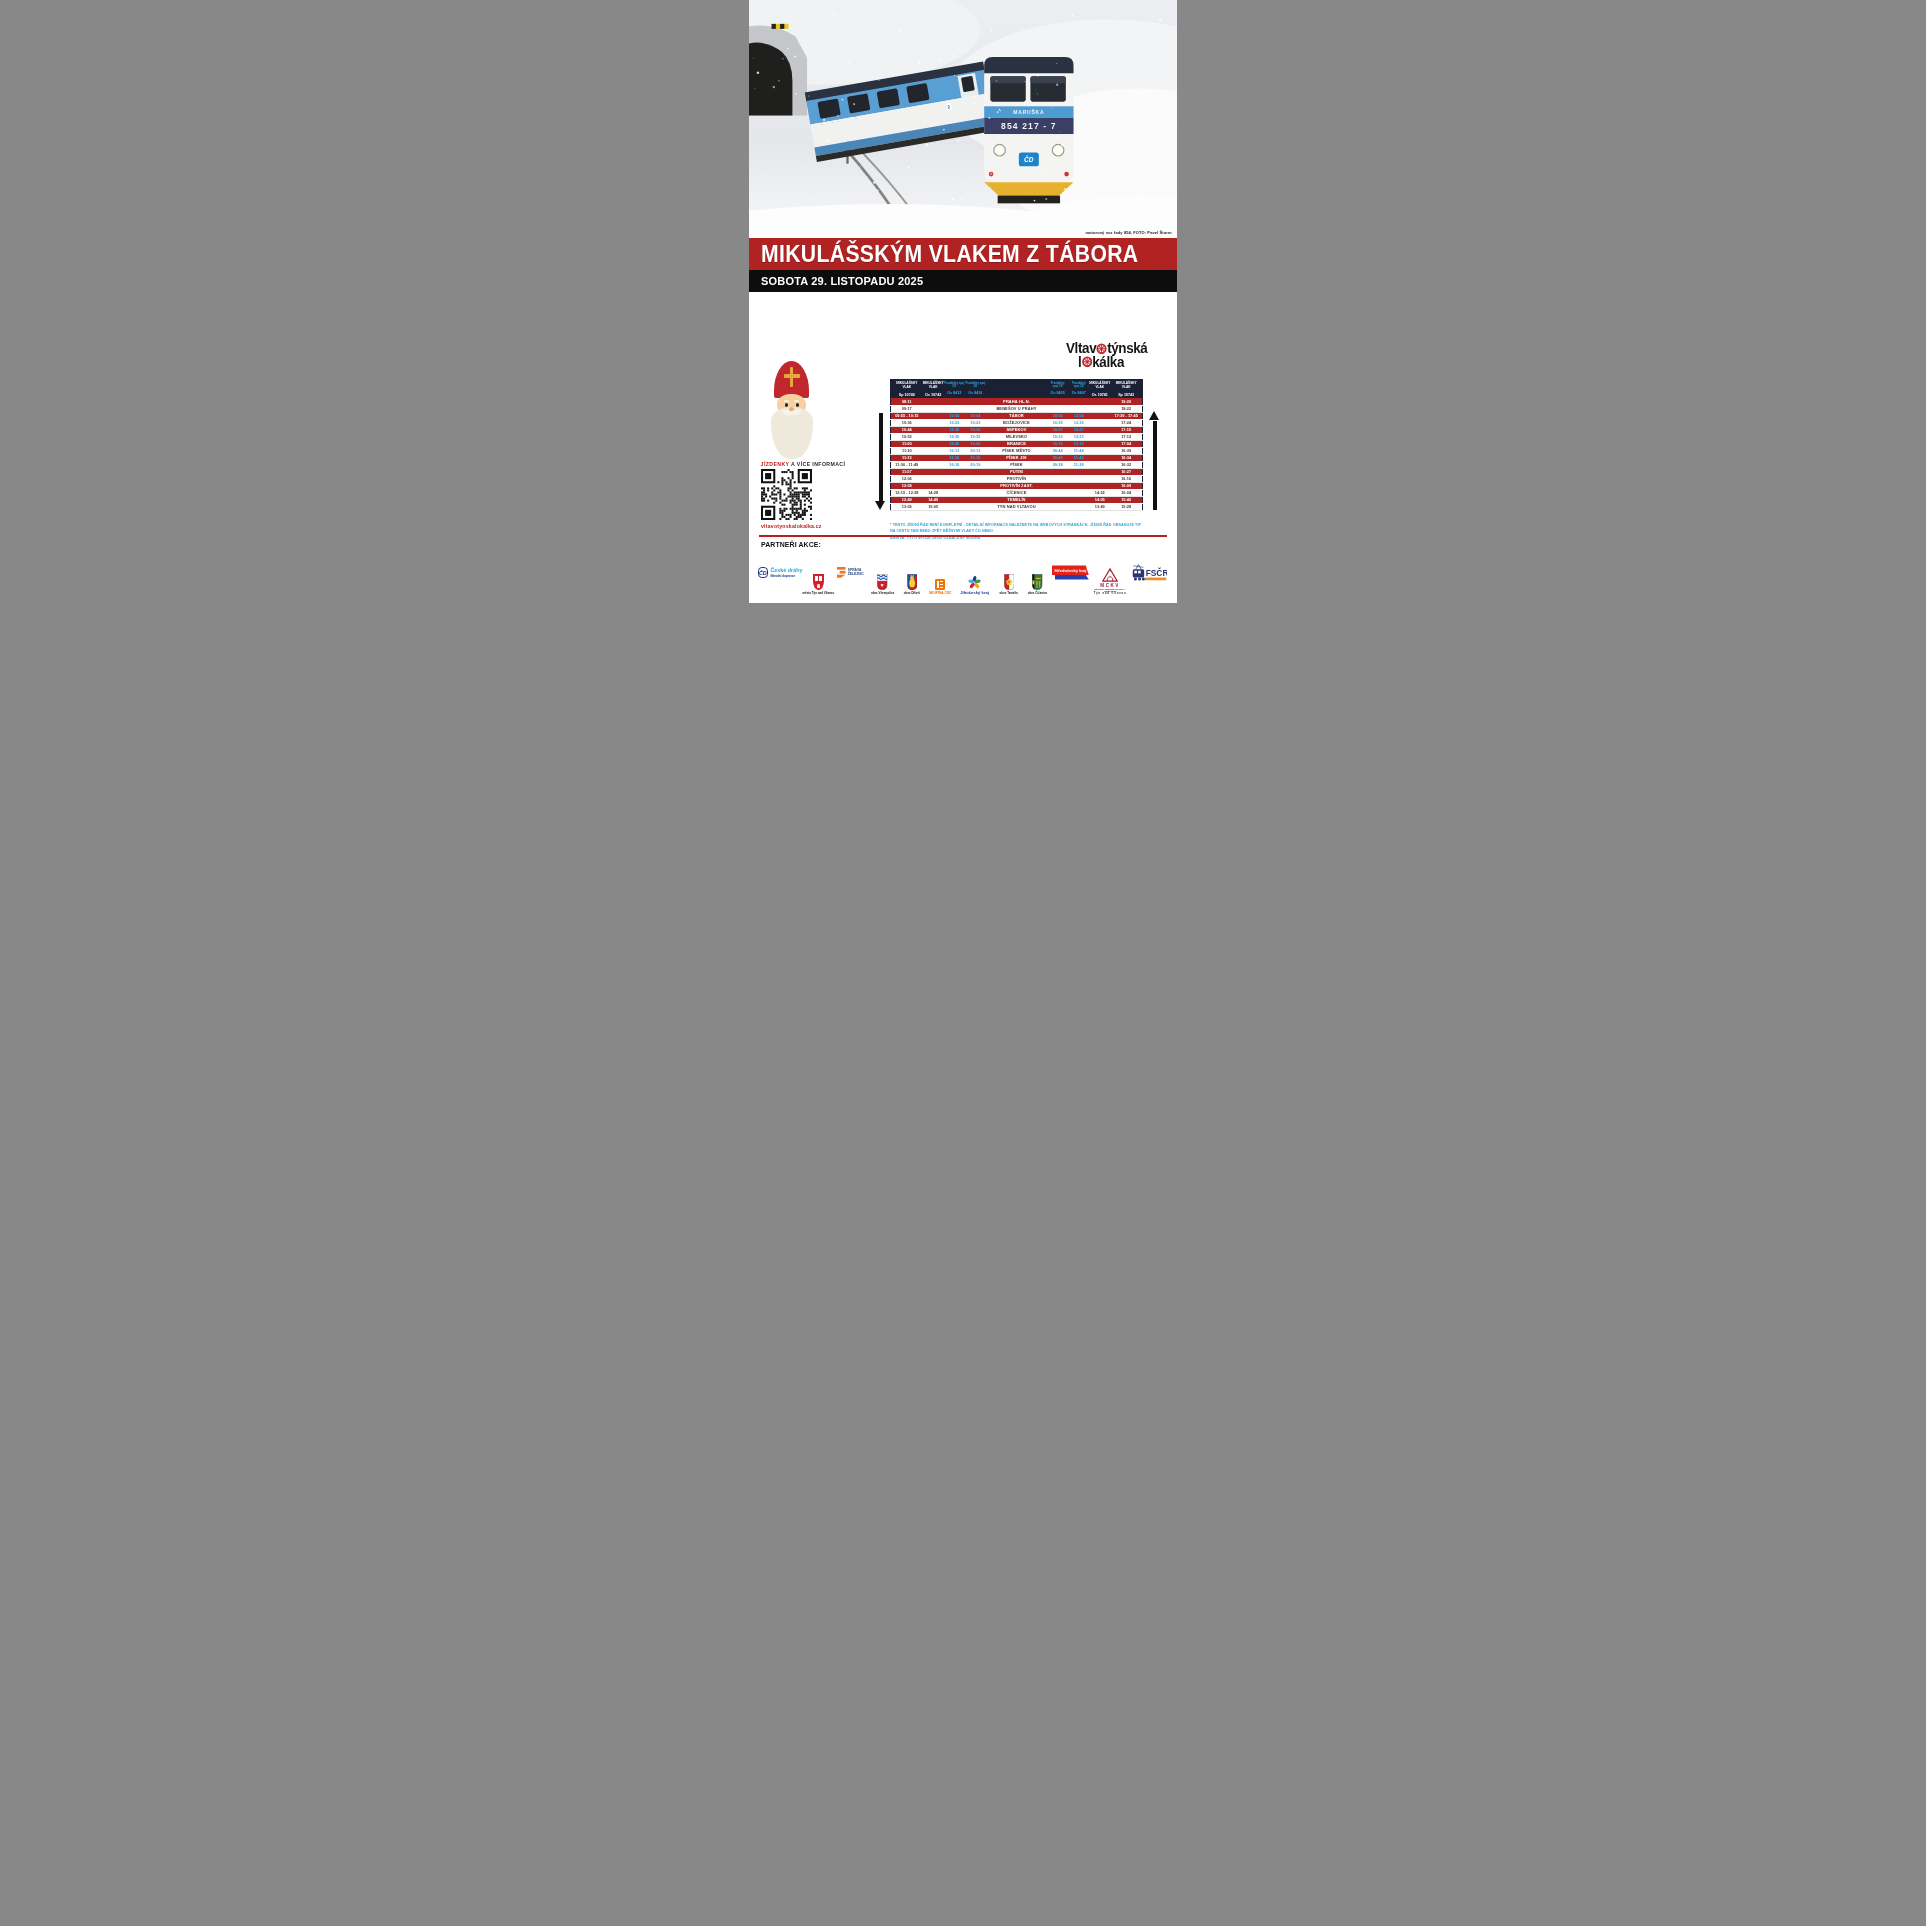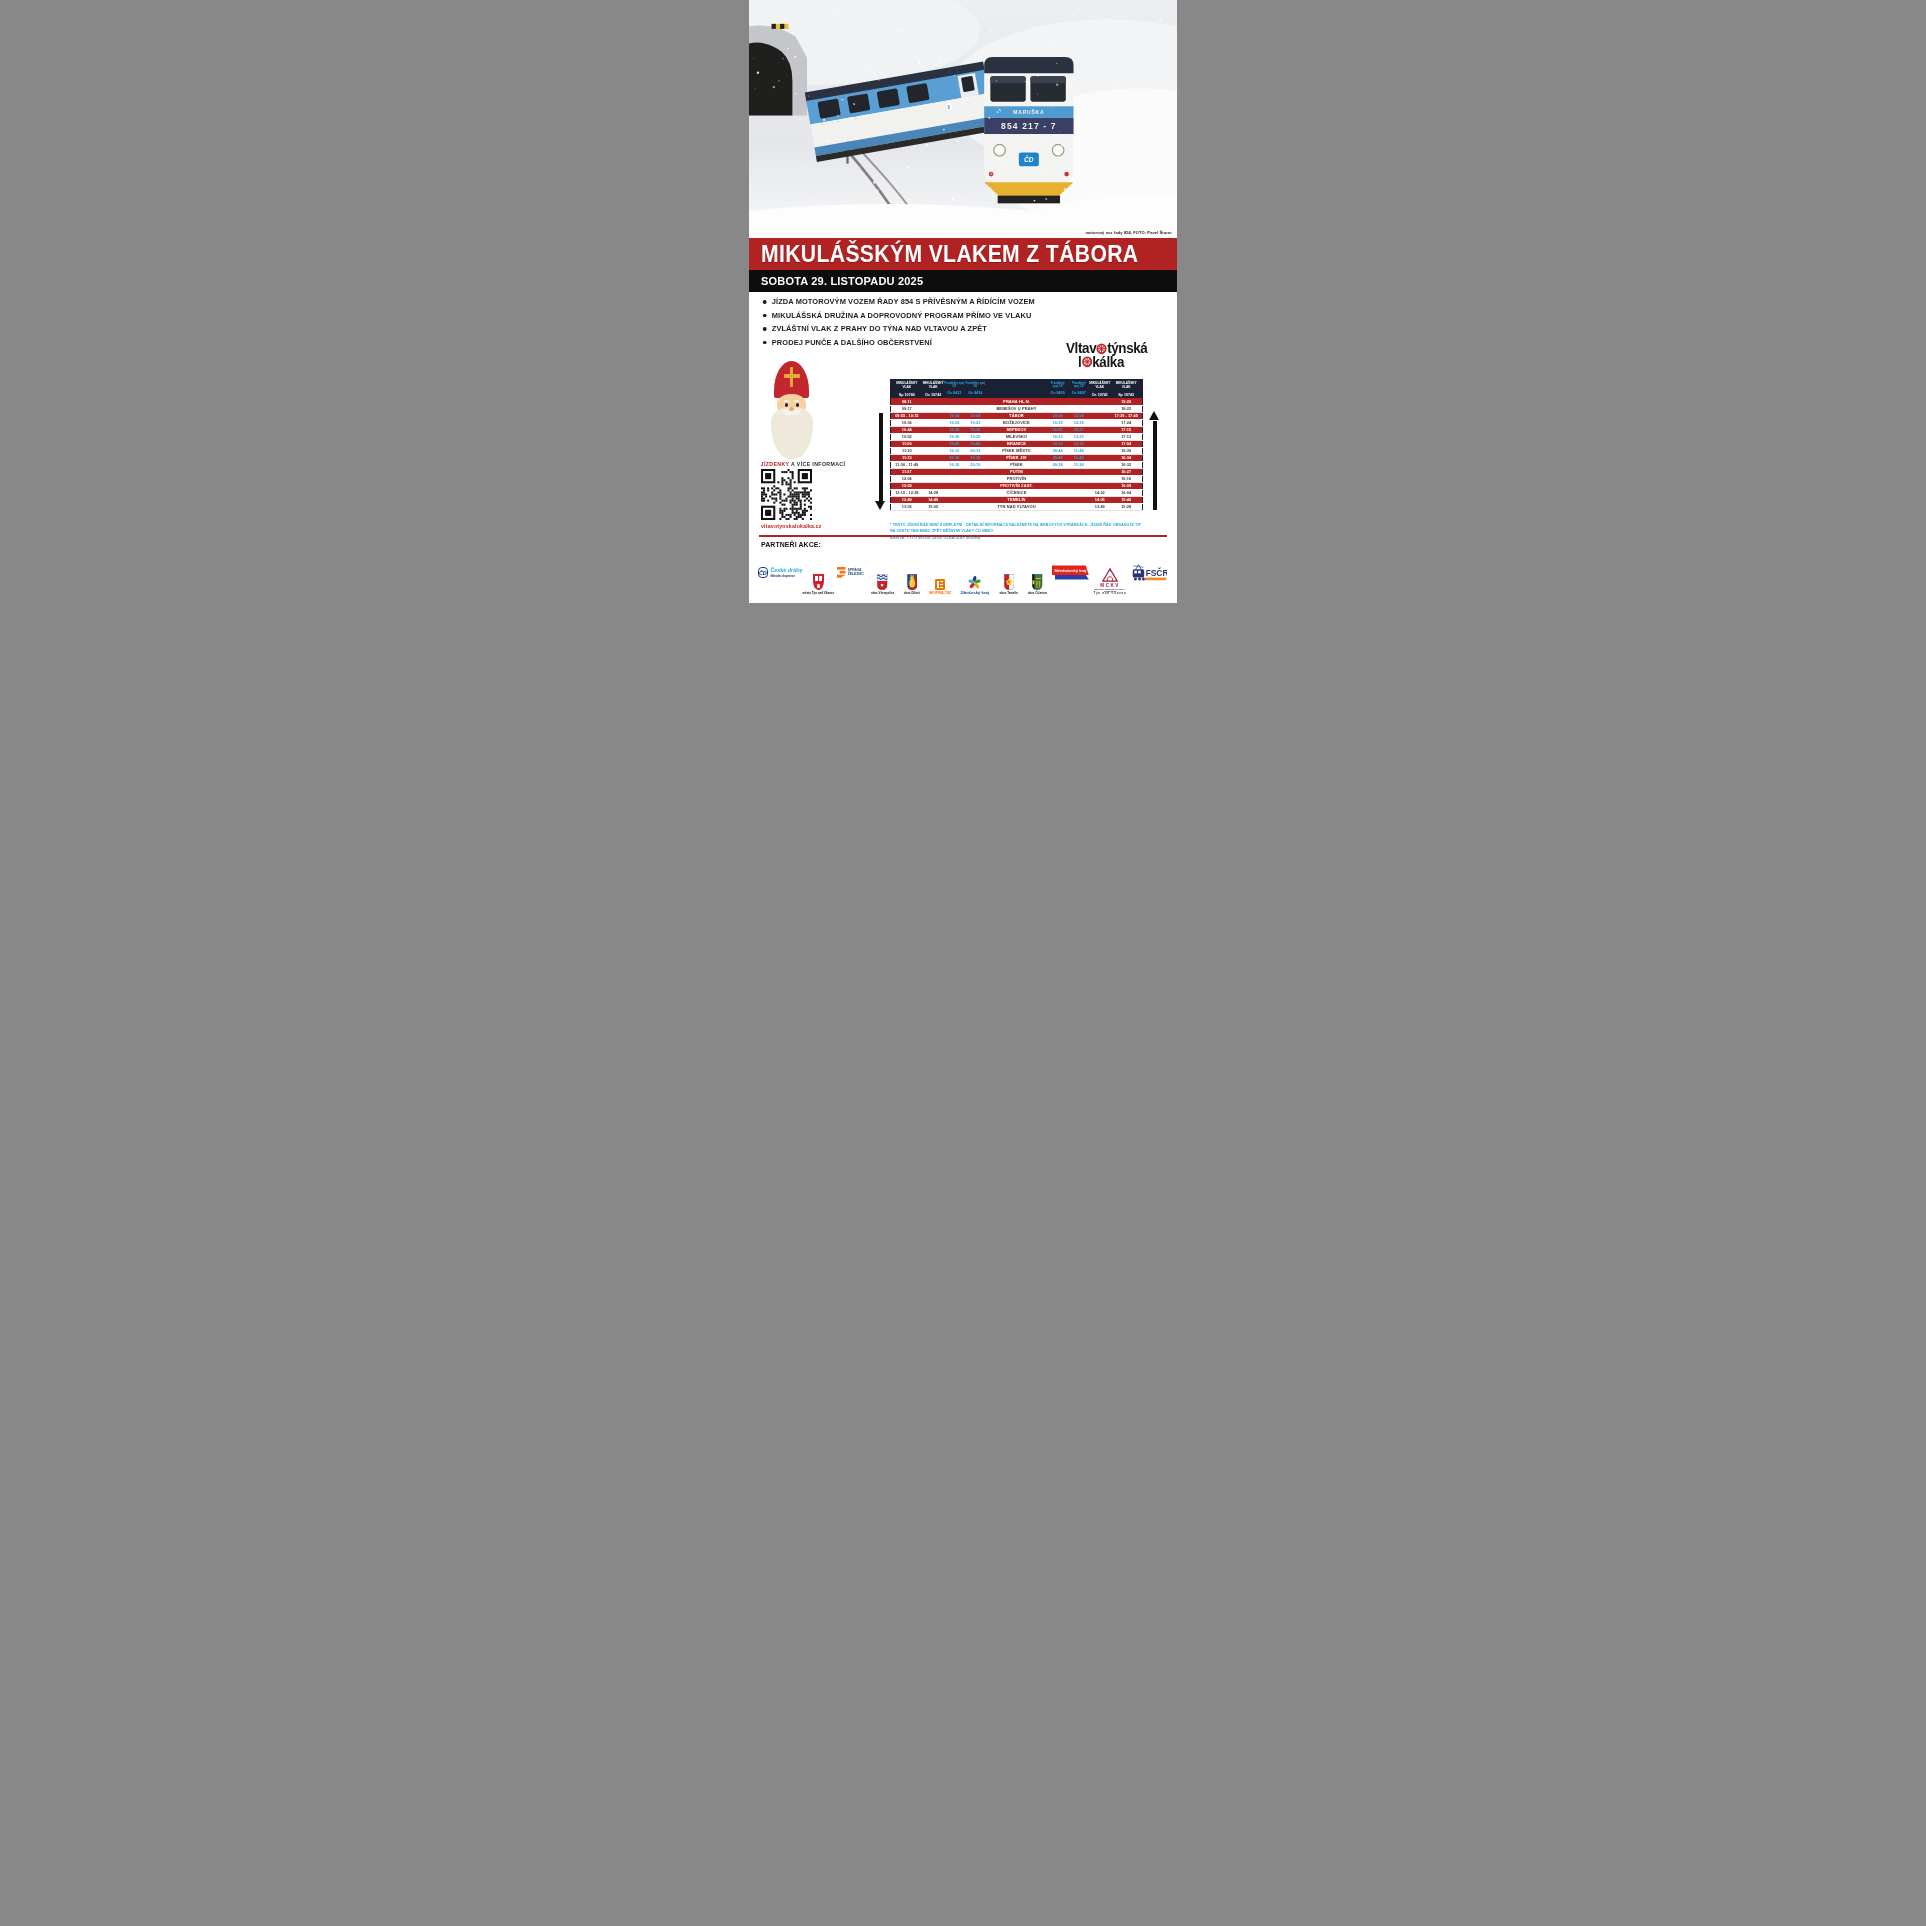--- a/index.html
+++ b/index.html
@@ -352,26 +352,20 @@
     <div class="photo-credit">motorový vůz řady 854, FOTO: Pavel Šturm</div>
   </div>
 
   <div class="title-band">
     <span class="t">MIKULÁŠSKÝM VLAKEM Z TÁBORA</span>
   </div>
   <div class="date-band">
     <span class="t">SOBOTA 29. LISTOPADU 2025</span>
   </div>
 
-  <ul class="bullets">
-    <li>JÍZDA MOTOROVÝM VOZEM ŘADY 854 S PŘÍVĚSNÝM A ŘÍDÍCÍM VOZEM</li>
-    <li>MIKULÁŠSKÁ DRUŽINA A DOPROVODNÝ PROGRAM PŘÍMO VE VLAKU</li>
-    <li>ZVLÁŠTNÍ VLAK Z PRAHY DO TÝNA NAD VLTAVOU A ZPĚT</li>
-    <li>PRODEJ PUNČE A DALŠÍHO OBČERSTVENÍ</li>
-  </ul>
 
   <div class="lokalka">
     <div class="l1"><span>Vltav</span><svg class="wheel" viewBox="0 0 30 30">
           <circle cx="15" cy="15" r="11.5" fill="none" stroke="#c1272d" stroke-width="5"></circle>
           <g stroke="#c1272d" stroke-width="2.6">
             <line x1="15" y1="5" x2="15" y2="25"></line>
             <line x1="5" y1="15" x2="25" y2="15"></line>
             <line x1="8" y1="8" x2="22" y2="22"></line>
             <line x1="22" y1="8" x2="8" y2="22"></line>
           </g>

